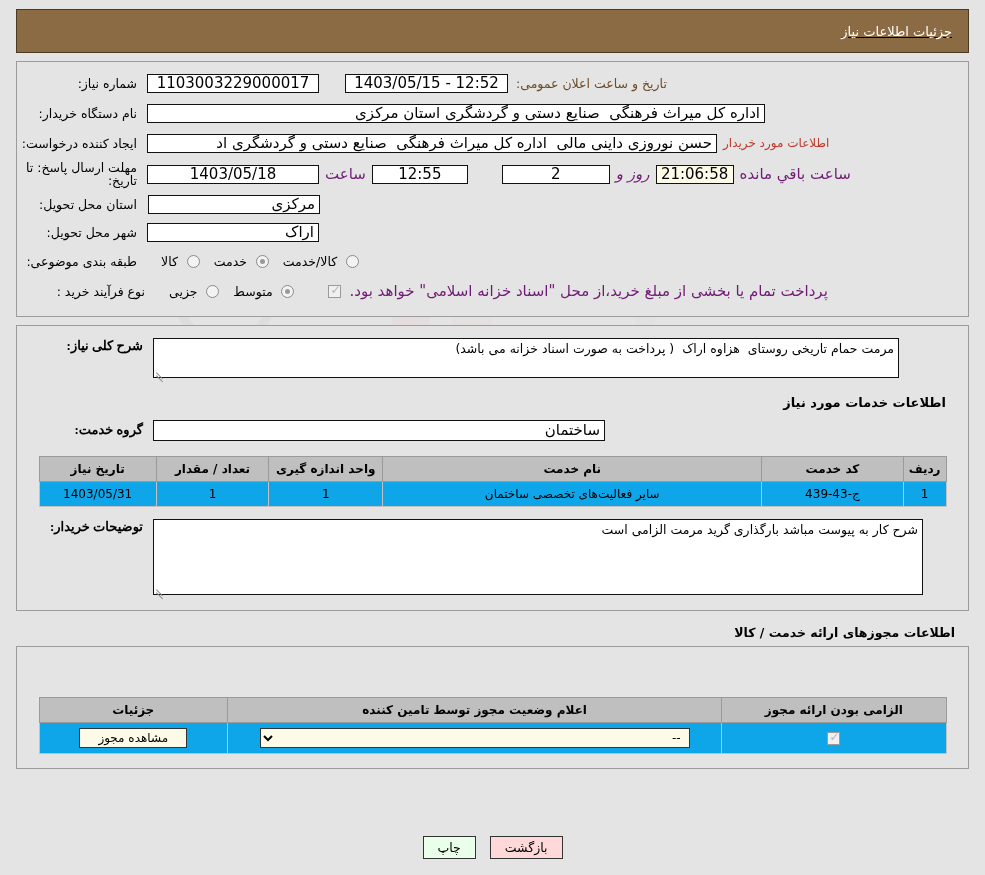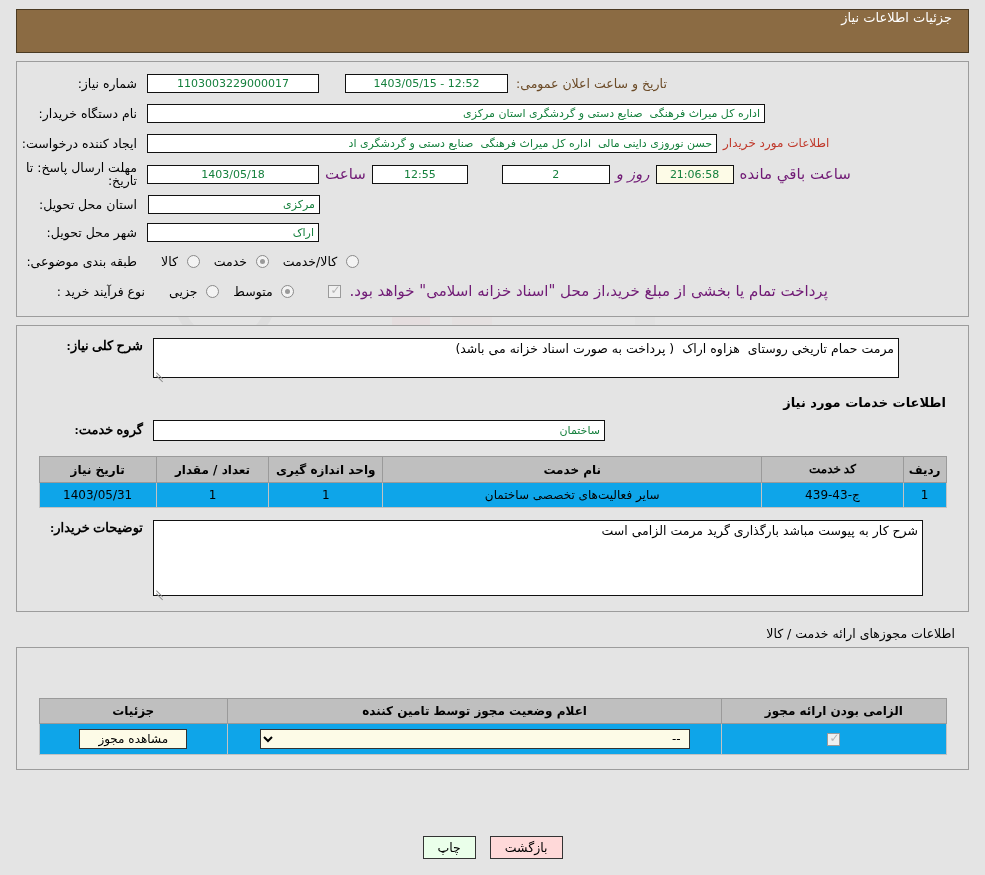--- a/index.html
+++ b/index.html
@@ -41,23 +41,25 @@
   #watermark .wm-text .hl { color: #e8b9bd; }
 
   
   .page-header {
     margin: 9px 16px 0 16px;
     height: 44px;
     background: #8b6b43;
     border: 1px solid #4a3a22;
     box-sizing: border-box;
     display: flex;
+    align-items: center;
     justify-content: flex-start;
     position: relative;
     z-index: 2;
+    text-decoration: underline;
   }
   .page-header .title {
     color: #ffffff;
     font-size: 13px;
     padding-right: 16px;
   }
 
   
   .panel {
     margin: 8px 16px 0 16px;
@@ -81,26 +83,26 @@
     color: #000;
   }
   .lbl.w-right { width: 170px; }
   .lbl.brown { color: #6b4a26; }
   .lbl.bold { font-weight: bold; font-size: 13px; font-family: Liberation Serif, serif; }
 
   input.txt {
     border: 1px solid #111;
     background: #fff;
     font-family: "DejaVu Sans", "Liberation Sans", sans-serif;
-    font-size: 11px;
+    font-size: 15px;
     height: 19px;
     box-sizing: border-box;
     padding: 8px 4px;
     text-align: right;
-    color: #15803d;
+    color: #000000;
     direction: rtl;
   }
   input.txt.ctr { text-align: center; direction: ltr; }
   input.txt.cream { background: #fdfbe7; }
   input.txt[readonly] { cursor: default; }
 
   textarea.ta {
     border: 1px solid #111;
     background: #fff;
     font-family: "DejaVu Sans", "Liberation Sans", sans-serif;
@@ -162,21 +164,21 @@
   .note-text { font-size: 15px; color: #701a75; text-align: right; }
 
   .section-title {
     font-weight: bold;
     font-size: 13px;
     text-align: right;
     padding: 4px 12px 4px 0;
   }
   .section-title.outer {
     margin: 10px 18px 0 0;
-    font-weight: normal;
+    font-weight: bold;
     font-size: 12.5px;
     text-align: right;
   }
 
   
   table.grid {
     border-collapse: collapse;
     font-size: 12px;
     background: #fff;
   }
@@ -374,21 +376,21 @@
     <div style="flex:1;"></div>
     <input class="txt" readonly="" style="width: 452px; height: 21px;" value="ساختمان">
     <div class="lbl bold" style="width:118px;text-align:right;padding-right:10px;">گروه خدمت:</div>
   </div>
 
   <div style="display:flex;justify-content:center;margin-top:10px;">
     <table class="grid" style="width:908px;">
       <thead>
         <tr>
           <th style="width:34px;">ردیف</th>
-          <th style="width:140px;font-family:Liberation Serif, serif;">کد خدمت</th>
+          <th style="width:140px;">کد خدمت</th>
           <th style="width:400px;">نام خدمت</th>
           <th style="width:112px;">واحد اندازه گیری</th>
           <th style="width:110px;">تعداد / مقدار</th>
           <th style="width:112px;">تاریخ نیاز</th>
         </tr>
       </thead>
       <tbody>
         <tr>
           <td>1</td>
           <td>ج-43-439</td>

